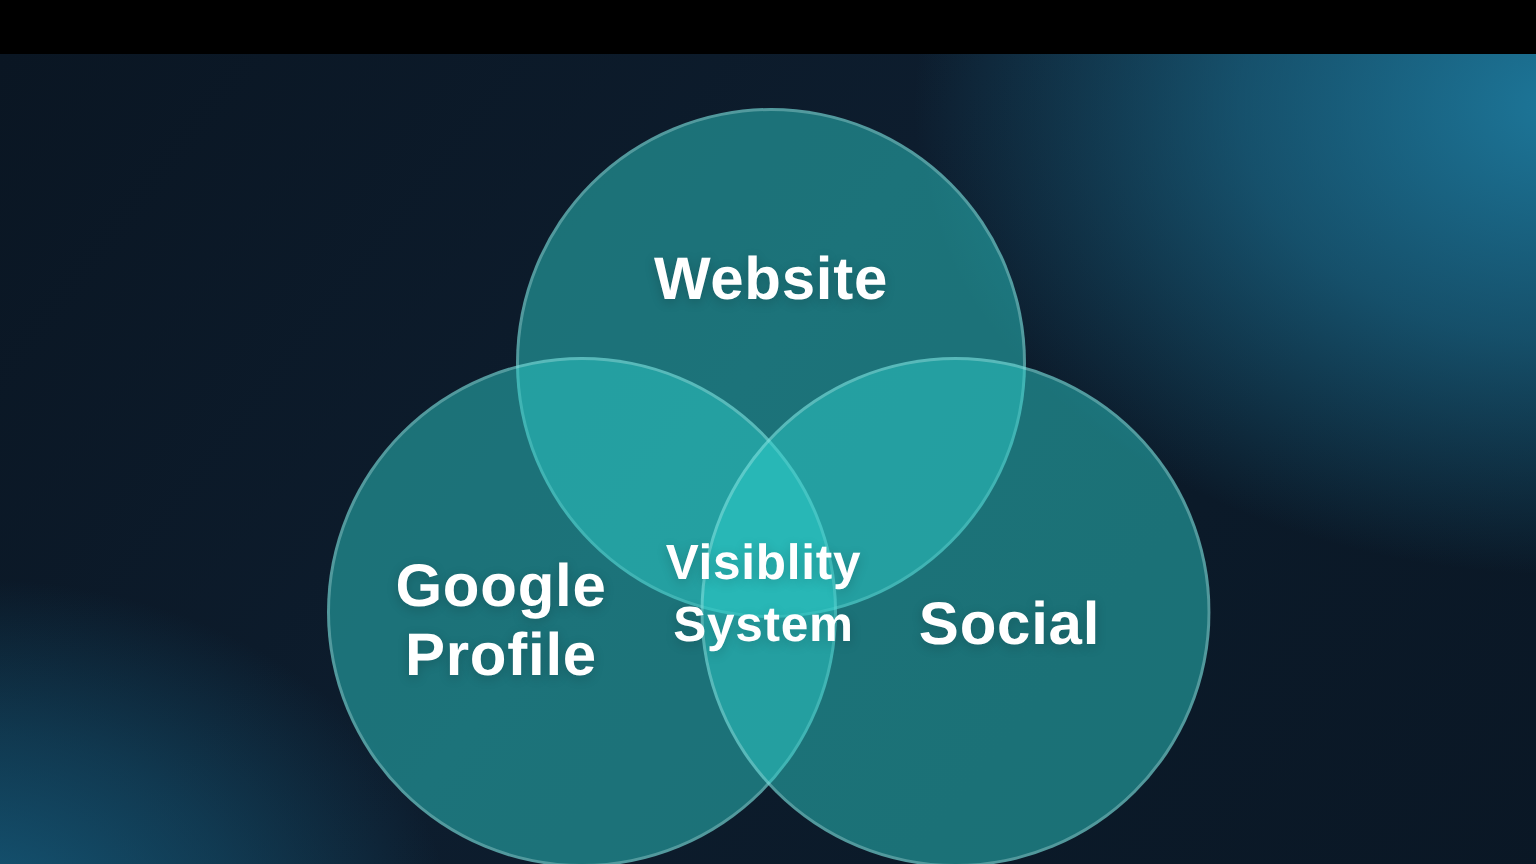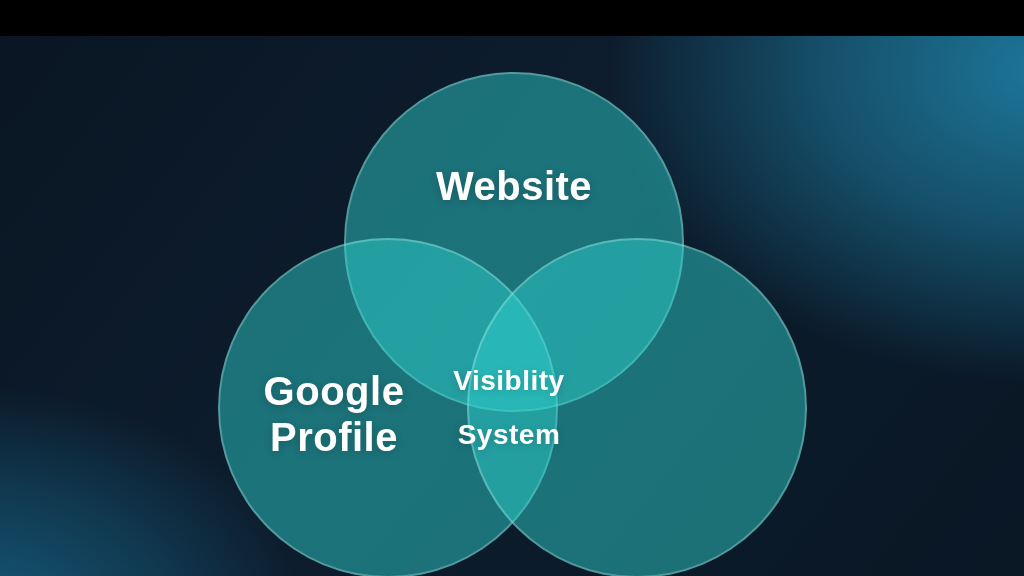--- a/index.html
+++ b/index.html
@@ -49,36 +49,37 @@
   .label-google {
     left: 184px; top: 332px; width: 300px;
     font-size: 40px; line-height: 46px;
   }
   .label-social {
     left: 523px; top: 356px; width: 300px;
     font-size: 40px; line-height: 48px;
   }
   .label-center {
     left: 384px; top: 318px; width: 250px;
-    font-size: 28px; line-height: 54px;
+    font-size: 33px; line-height: 41px;
   }
 </style>
 </head>
 <body>
 
 <div class="stage">
 
   <div class="venn-circle circle-website"></div>
 
   <div class="venn-circle circle-google"></div>
 
   <div class="venn-circle circle-social"></div>
 
   <div class="venn-label label-website">Website</div>
 
   <div class="venn-label label-google">Google
 Profile</div>
 
+  <div class="venn-label label-social">Social</div>
 
   <div class="venn-label label-center">Visiblity
 System</div>
 
 </div>
 
 </body></html>

